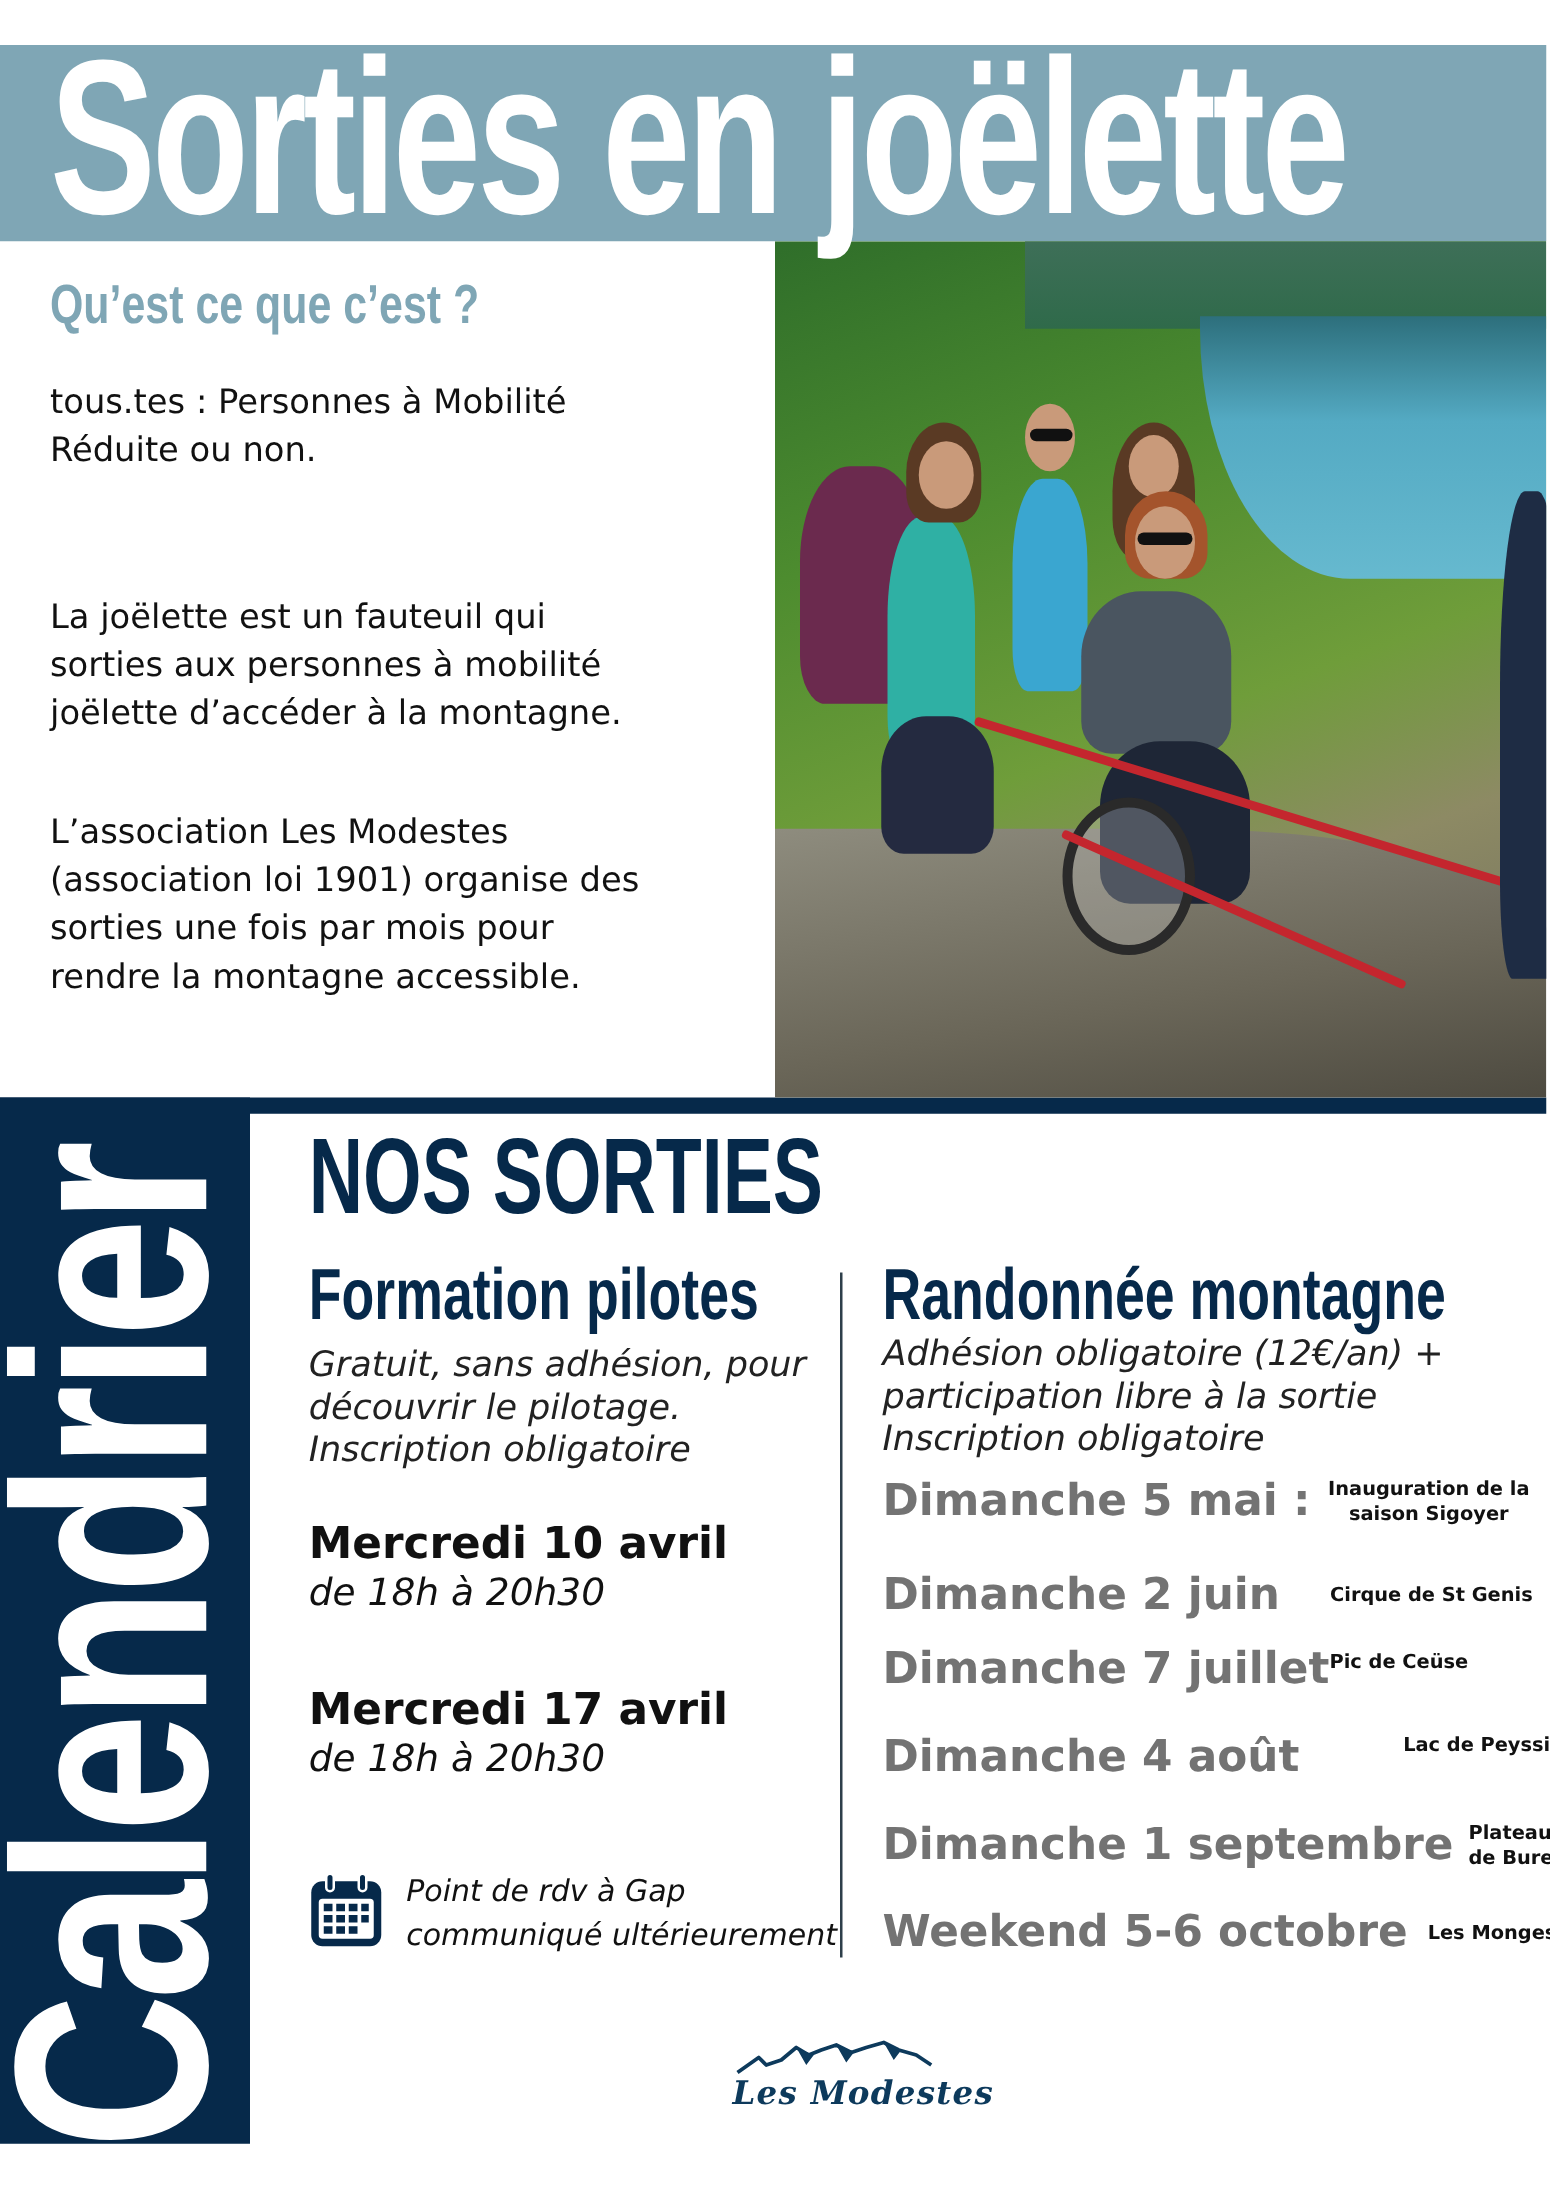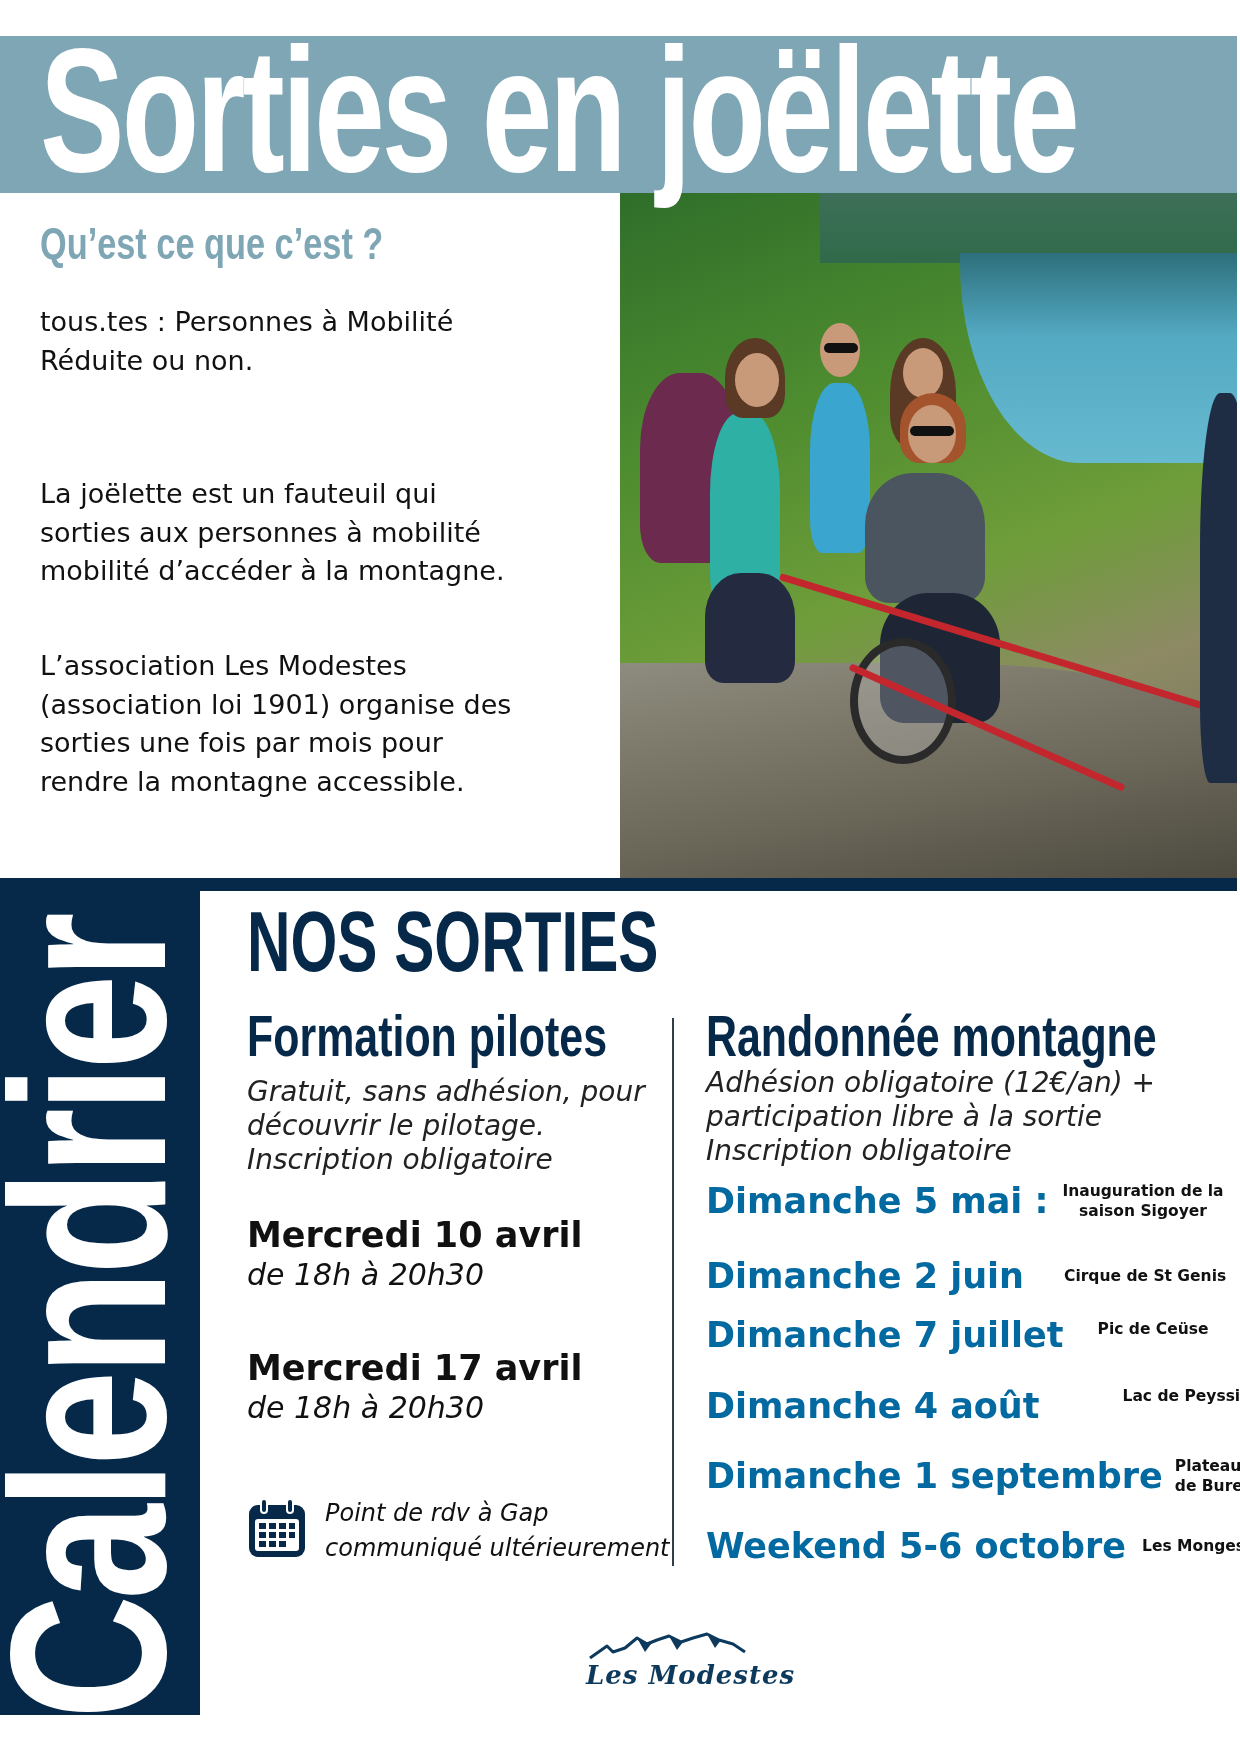--- a/index.html
+++ b/index.html
@@ -51,21 +51,21 @@
                  transform:scaleX(0.7); transform-origin:left top; white-space:nowrap; }
   .sub-heading { font-size:58px; line-height:64px; color:#06294a; transform:scaleX(0.74);
                  transform-origin:left top; white-space:nowrap; }
   .italic-note { font-style:italic; font-size:28px; line-height:34px; color:#222; }
   .date-big { font-weight:700; font-size:35px; line-height:42px; color:#111; white-space:nowrap; }
   .time-it { font-style:italic; font-size:30px; line-height:38px; color:#111; }
 
   #divider { left:672px; top:1018px; width:2px; height:548px; background:#2e3f4a; }
 
   .event-row { position:absolute; left:706px; display:flex; align-items:center; }
-  .event-date { font-weight:700; font-size:35px; line-height:42px; color:#0369a1; white-space:nowrap; }
+  .event-date { font-weight:700; font-size:35px; line-height:42px; color:#737373; white-space:nowrap; }
   .event-place { font-weight:700; font-size:15.5px; line-height:20px; color:#111; text-align:center; white-space:nowrap; }
 
   #rdv-icon { left:247px; top:1497px; width:60px; height:62px; }
   #rdv-text { left:325px; top:1496px; font-style:italic; font-size:24px; line-height:35px; color:#111; }
 
   #logo { left:585px; top:1630px; width:165px; height:65px; }
   #logo-text { left:586px; top:1660px; font-family:"DejaVu Serif", serif; font-style:italic; font-weight:700;
                font-size:26px; color:#0d3a5c; white-space:nowrap; letter-spacing:1px; }
 </style>
 </head>
@@ -102,21 +102,21 @@
 </div>
 
 <div id="intro-heading" class="abs condensed">Qu’est ce que c’est ?</div>
 <div class="abs intro-p" style="top:303px;">
   <div>tous.tes : Personnes à Mobilité</div>
   <div>Réduite ou non.</div>
 </div>
 <div class="abs intro-p" style="top:475px;">
   <div>La joëlette est un fauteuil qui</div>
   <div>sorties aux personnes à mobilité</div>
-  <div>mobilité d’accéder à la montagne.</div>
+  <div>joëlette d’accéder à la montagne.</div>
 </div>
 <div class="abs intro-p" style="top:647px;">
   <div>L’association Les Modestes</div>
   <div>(association loi 1901) organise des</div>
   <div>sorties une fois par mois pour</div>
   <div>rendre la montagne accessible.</div>
 </div>
 
 <div id="navy-top" class="abs"></div>
 <div id="navy-col" class="abs"></div>
@@ -182,21 +182,21 @@
   </div>
 </div>
 <div class="event-row" style="top:1255px;">
   <div class="event-date">Dimanche 2 juin</div>
   <div class="event-place" style="margin-left:40px;">
     <div>Cirque de St Genis</div>
   </div>
 </div>
 <div class="event-row" style="top:1314px;">
   <div class="event-date">Dimanche 7 juillet</div>
-  <div class="event-place" style="margin-left:34px;margin-top:-12px;">
+  <div class="event-place" style="margin-top:-12px;">
     <div>Pic de Ceüse</div>
   </div>
 </div>
 <div class="event-row" style="top:1385px;gap:28px;">
   <div class="event-date">Dimanche 4 août</div>
   <div class="event-place" style="margin-left:38px;margin-top:-20px;padding-left:17px;">
     <div>Lac de Peyssier</div>
   </div>
 </div>
 <div class="event-row" style="top:1455px;">

